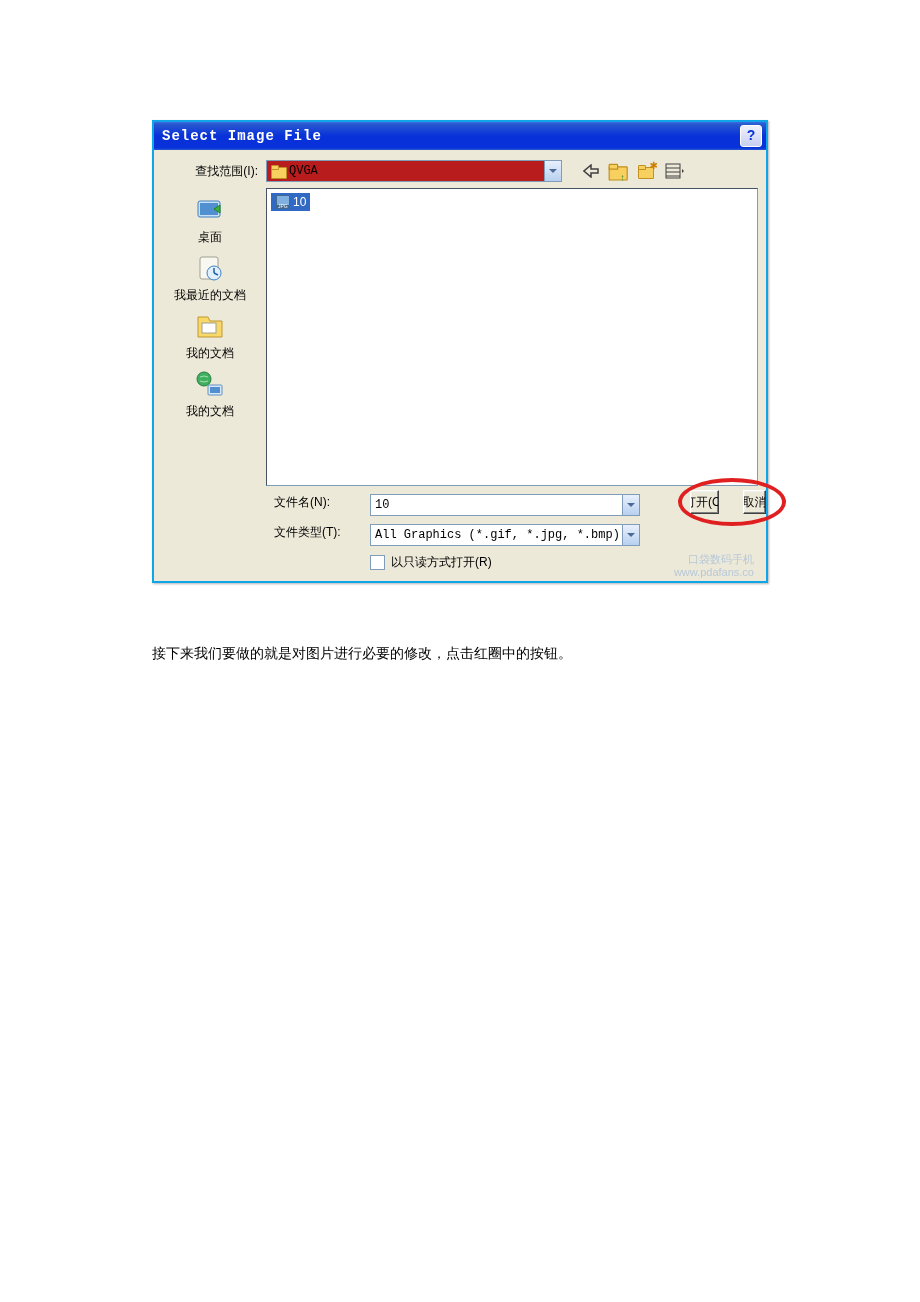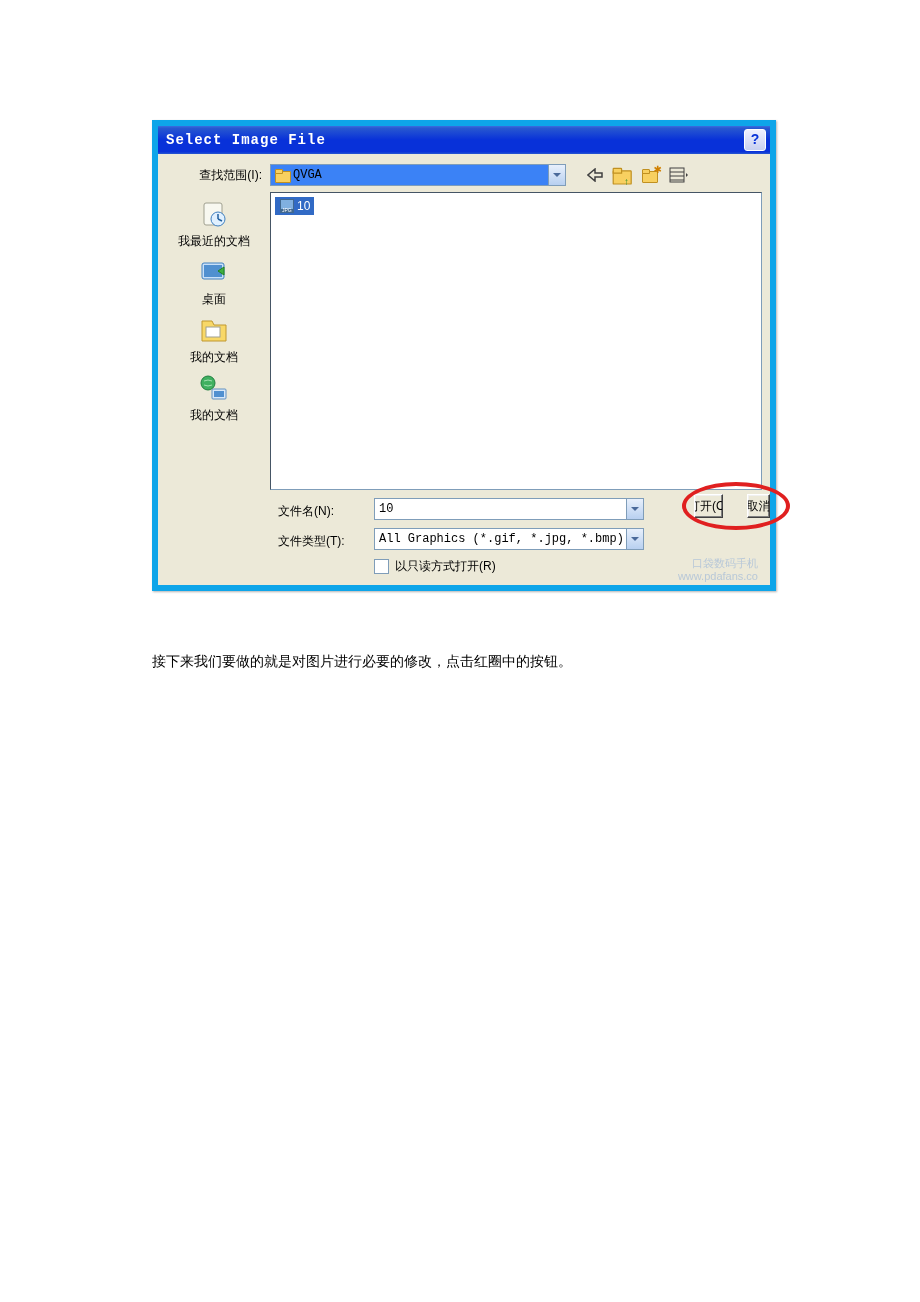--- a/index.html
+++ b/index.html
@@ -8,21 +8,21 @@
   background: #fff;
   font-family: "Microsoft YaHei", SimSun, Tahoma, sans-serif;
   font-size: 12px;
   width: 920px;
 }
 .page-wrap {
   padding: 120px 0 0 152px;
 }
 .dialog {
   width: 612px;
-  border: 6px solid #0ea5e9;
+  border: 2px solid #0ea5e9;
   background: #ece9d8;
   box-shadow: 1px 1px 2px rgba(0,0,0,0.3);
   position: relative;
 }
 .titlebar {
   height: 28px;
   background: linear-gradient(to bottom, #3a6ee0 0%, #2858d0 8%, #0831d9 50%, #0831d9 92%, #2858d0 100%);
   display: flex;
   align-items: center;
   padding: 0 4px 0 8px;
@@ -59,21 +59,21 @@
   padding: 10px 8px 6px 8px;
 }
 .lookin-label {
   width: 96px;
   text-align: right;
   padding-right: 8px;
 }
 .lookin-combo {
   width: 290px;
   height: 20px;
-  background: #3b82f6;
+  background: #b91c1c;
   border: 1px solid #7f9db9;
   display: flex;
   align-items: center;
   padding-left: 4px;
   position: relative;
 }
 .folder-mini {
   width: 14px;
   height: 12px;
   margin-right: 4px;
@@ -224,21 +224,21 @@
 .file-label {
   font-size: 12px;
   font-family: Tahoma, sans-serif;
 }
 .bottom-area {
   padding: 8px 8px 10px 120px;
   position: relative;
 }
 .field-row {
   display: flex;
-  align-items: flex-end;
+  align-items: flex-start;
   margin-bottom: 8px;
 }
 .field-label {
   width: 96px;
   font-size: 12px;
 }
 .field-combo {
   width: 264px;
   height: 20px;
   background: #fff;
@@ -354,39 +354,39 @@
               <line x1="1" y1="9" x2="15" y2="9" stroke="#404040"></line>
               <line x1="1" y1="13" x2="15" y2="13" stroke="#404040"></line>
               <path d="M17 6 L19 8 L17 10" fill="#404040"></path>
             </svg>
           </div>
         </div>
       </div>
       <div class="main-area">
         <div class="places-bar">
           <div class="place">
+            <div class="place-icon desktop-icon">
+              <svg viewBox="0 0 32 32">
+                <rect x="4" y="6" width="22" height="16" rx="2" fill="#c8e0f8" stroke="#4080c0"></rect>
+                <rect x="6" y="8" width="18" height="12" fill="#5090d0"></rect>
+                <path d="M20 14 L26 10 L26 18 Z" fill="#40b040" stroke="#208020"></path>
+              </svg>
+            </div>
+            <div class="place-label">桌面</div>
+          </div>
+          <div class="place">
             <div class="place-icon recent-docs-icon">
               <svg viewBox="0 0 32 32">
                 <rect x="6" y="4" width="18" height="22" rx="2" fill="#f8f8f0" stroke="#a0a090"></rect>
                 <circle cx="20" cy="20" r="7" fill="#e0f0ff" stroke="#4080c0"></circle>
                 <line x1="20" y1="20" x2="20" y2="15" stroke="#2060a0" stroke-width="1.5"></line>
                 <line x1="20" y1="20" x2="24" y2="22" stroke="#2060a0" stroke-width="1.5"></line>
               </svg>
             </div>
             <div class="place-label">我最近的文档</div>
-          </div>
-          <div class="place">
-            <div class="place-icon desktop-icon">
-              <svg viewBox="0 0 32 32">
-                <rect x="4" y="6" width="22" height="16" rx="2" fill="#c8e0f8" stroke="#4080c0"></rect>
-                <rect x="6" y="8" width="18" height="12" fill="#5090d0"></rect>
-                <path d="M20 14 L26 10 L26 18 Z" fill="#40b040" stroke="#208020"></path>
-              </svg>
-            </div>
-            <div class="place-label">桌面</div>
           </div>
           <div class="place">
             <div class="place-icon mydocs-icon">
               <svg viewBox="0 0 32 32">
                 <path d="M4 10 L4 26 L28 26 L28 10 L16 10 L14 6 L4 6 Z" fill="#f8d868" stroke="#c09830"></path>
                 <rect x="8" y="12" width="14" height="10" fill="#fff" stroke="#a0a090"></rect>
               </svg>
             </div>
             <div class="place-label">我的文档</div>
           </div>

